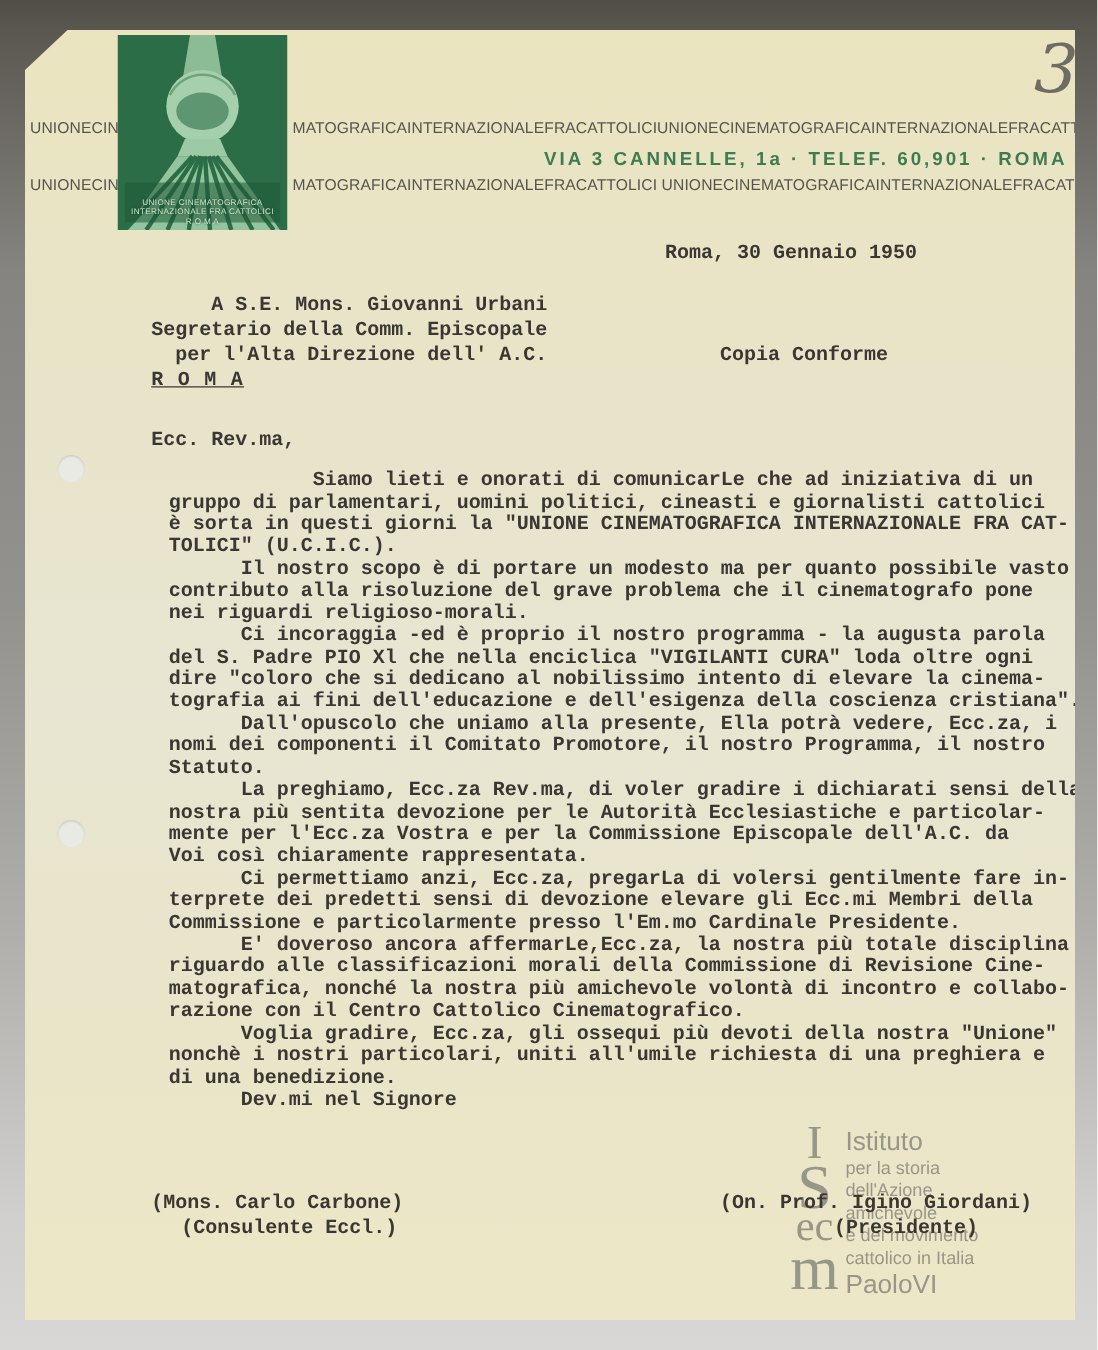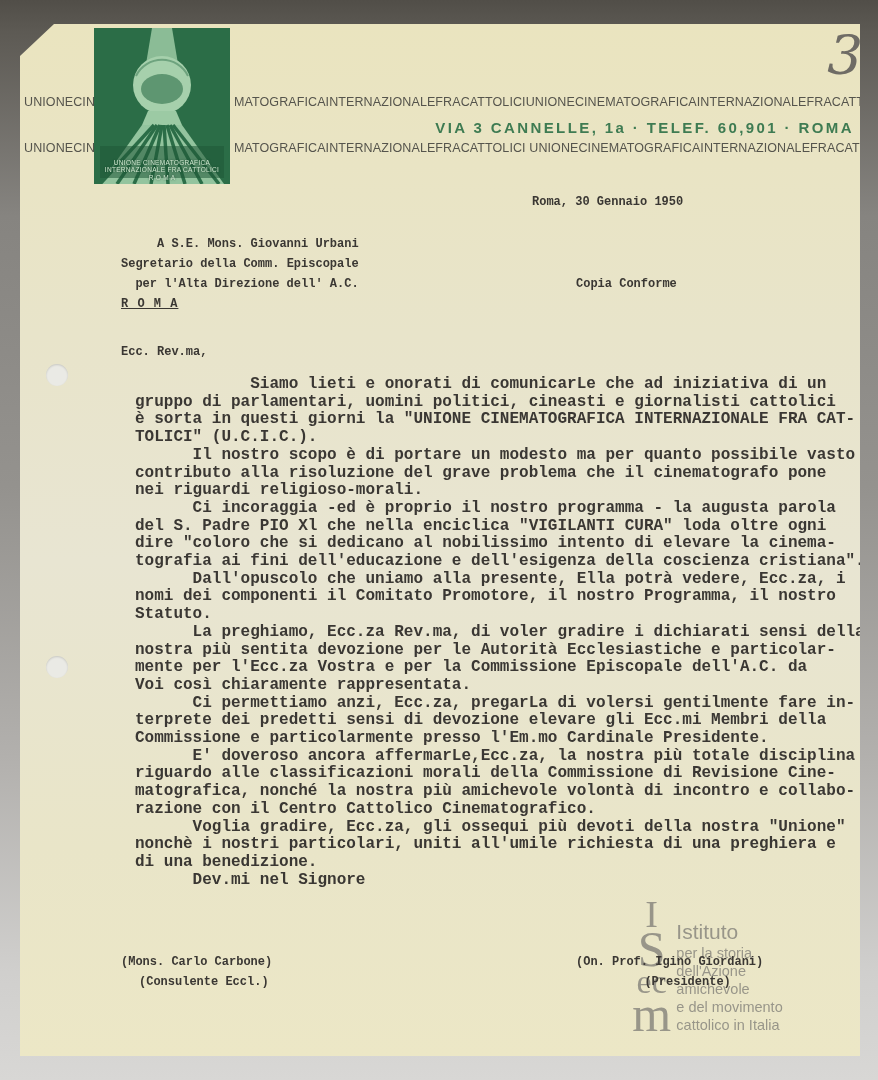--- a/index.html
+++ b/index.html
@@ -3,40 +3,40 @@
 <meta charset="utf-8">
 <style>
   html,body{margin:0;padding:0;}
   body{width:878px;height:1080px;overflow:hidden;font-family:"Liberation Sans",sans-serif;}
   .stage{position:relative;width:878px;height:1080px;
     background:linear-gradient(180deg,#514e48 0%,#5d5a54 3%,#868480 20%,#94928e 45%,#b2b0ad 70%,#d0cfcd 90%,#d8d7d5 100%);}
   .paper{position:absolute;left:20px;top:24px;width:840px;height:1032px;
     background:linear-gradient(180deg,#eae4bf 0%,#e8e4ca 30%,#e8e5d2 52%,#e9e5c8 80%,#ece7c6 100%);
     clip-path:polygon(34px 0,100% 0,100% 100%,0 100%,0 32px);
     box-shadow:0 3px 10px rgba(0,0,0,.4);}
-  .typed{font-family:"Liberation Mono","DejaVu Sans Mono",monospace;font-weight:bold;color:#3a3733;font-size:12px;line-height:20px;white-space:pre-wrap;position:absolute;}
+  .typed{font-family:"Liberation Mono","DejaVu Sans Mono",monospace;font-weight:bold;color:#3a3733;font-size:16px;line-height:20px;white-space:pre-wrap;position:absolute;}
   .lh-row{position:absolute;left:0;right:0;height:16px;overflow:hidden;}
   .lh-txt{font-family:"Liberation Sans",sans-serif;font-size:12.5px;letter-spacing:0.1px;color:#55544c;white-space:nowrap;position:absolute;top:0;}
   .lh-left{left:4px;}
   .lh-right{left:214px;right:0;overflow:hidden;}
   .addr-line{position:absolute;top:95px;right:6px;font-size:15px;font-weight:bold;letter-spacing:2.4px;color:#3e7b52;white-space:nowrap;}
   .page-num{position:absolute;left:808px;top:0px;font-family:"DejaVu Serif",serif;font-style:italic;font-size:54px;color:#6f6c65;transform:rotate(3deg);}
   .logo{position:absolute;left:74px;top:4px;width:136px;height:156px;}
   .logo-caption{position:absolute;left:0;bottom:3px;width:100%;text-align:center;
     font-size:6.5px;line-height:7.5px;letter-spacing:.3px;color:#cfe8cf;text-shadow:0 0 2px #16432b;white-space:pre-line;}
   .hole{position:absolute;width:22px;height:22px;border-radius:50%;background:#eaeae5;box-shadow:inset 0 1px 2px rgba(0,0,0,.15);}
   .body-block{position:absolute;left:82px;top:352px;width:750px;margin-left:33px;}
   .body-block .typed{position:static;font-size:16px;line-height:17.7px;}
   .city{text-decoration:underline;text-align:right;}
   .sig{z-index:2;text-align:center;}
   .watermark{position:absolute;left:612px;top:876px;width:160px;display:flex;z-index:1;color:#8a887f;opacity:.85;}
   .wm-monogram{font-family:"Liberation Serif","DejaVu Serif",serif;width:50px;display:flex;flex-direction:column;align-items:center;line-height:.78;}
   .wm-l1{font-size:38px;} .wm-l2{font-size:50px;} .wm-l3{font-size:34px;} .wm-l4{font-size:50px;}
   .wm-text{padding-left:5px;padding-top:2px;}
-  .wm-big{font-size:21px;line-height:24px;margin-top:18px;}
+  .wm-big{font-size:21px;line-height:24px;}
   .wm-small{font-size:14.5px;line-height:18px;}
 </style>
 </head>
 <body>
 
 <div class="stage">
   <div class="paper">
 
     <div class="page-num">3</div>
 

